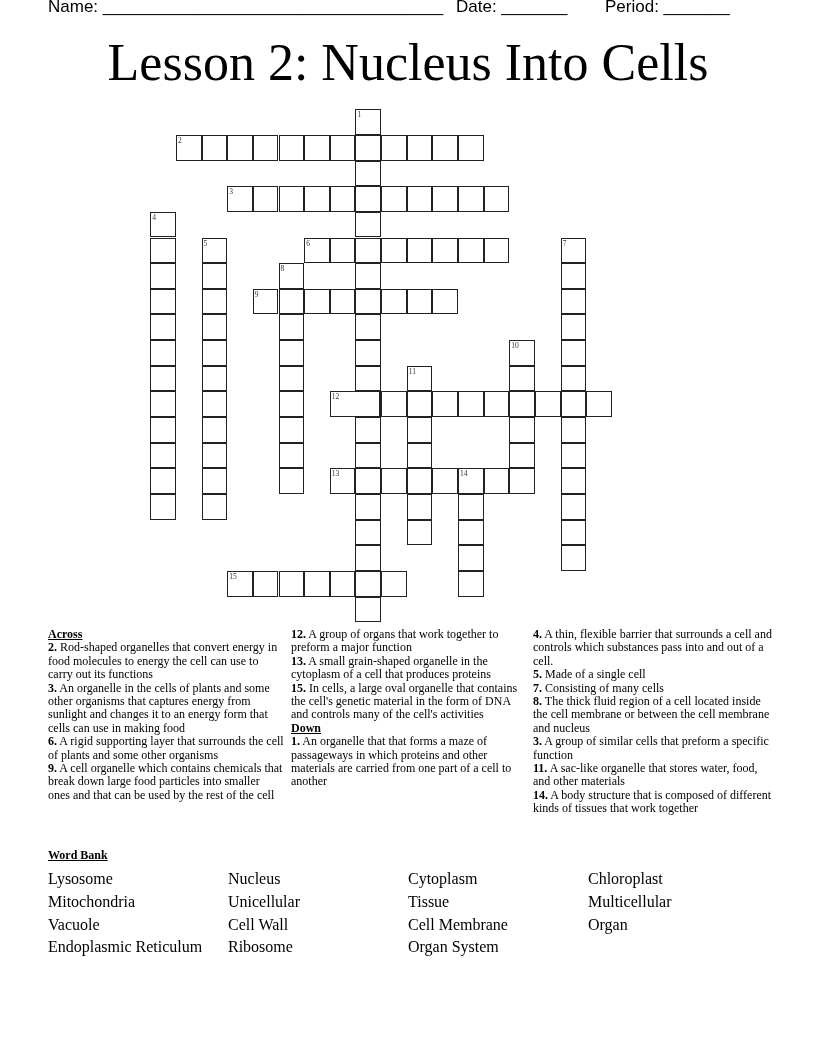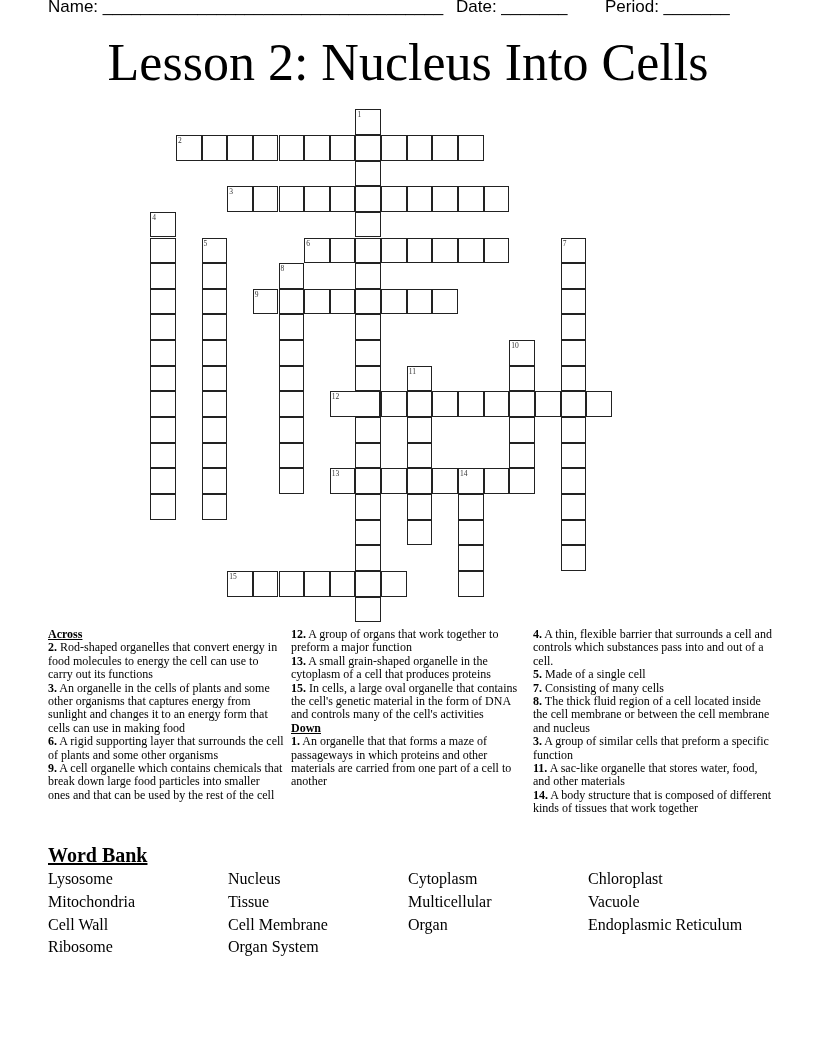--- a/index.html
+++ b/index.html
@@ -22,21 +22,21 @@
     position: absolute; left: 1px; top: 0px; font-family: "Liberation Serif", serif;
     font-size: 7.5px; line-height: 9px; color: #333;
   }
   .clues { position: absolute; top: 628px; font-family: "Liberation Serif", serif; font-size: 12px; line-height: 13.4px; }
   .clues .heading { font-weight: bold; text-decoration: underline; }
   .clues .clue b { font-weight: bold; }
   .col1 { left: 48px; width: 236px; }
   .col2 { left: 291px; width: 236px; }
   .col3 { left: 533px; width: 240px; }
   .wordbank { position: absolute; left: 48px; top: 844px; width: 720px; font-family: "Liberation Serif", serif; }
-  .wordbank .wb-title { font-size: 20px; font-weight: bold; text-decoration: underline; line-height: 22px; }
+  .wordbank .wb-title { font-size: 12px; font-weight: bold; text-decoration: underline; line-height: 22px; }
   .wb-grid { display: grid; grid-template-columns: 180px 180px 180px 180px; font-size: 16px; line-height: 22.8px; margin-top: 2px; }
 </style>
 </head>
 <body>
 
 <div class="header-line">
   <span style="left:0">Name: ____________________________________</span>
   <span style="left:408px">Date: _______</span>
   <span style="left:557px">Period: _______</span>
 </div>
@@ -237,20 +237,21 @@
 </div>
 
 <div class="wordbank">
   <div class="wb-title">Word Bank</div>
   <div class="wb-grid">
     <div>Lysosome</div>
     <div>Nucleus</div>
     <div>Cytoplasm</div>
     <div>Chloroplast</div>
     <div>Mitochondria</div>
+    <div>Unicellular</div>
     <div>Tissue</div>
     <div>Multicellular</div>
     <div>Vacuole</div>
     <div>Cell Wall</div>
     <div>Cell Membrane</div>
     <div>Organ</div>
     <div>Endoplasmic Reticulum</div>
     <div>Ribosome</div>
     <div>Organ System</div>
   </div>

